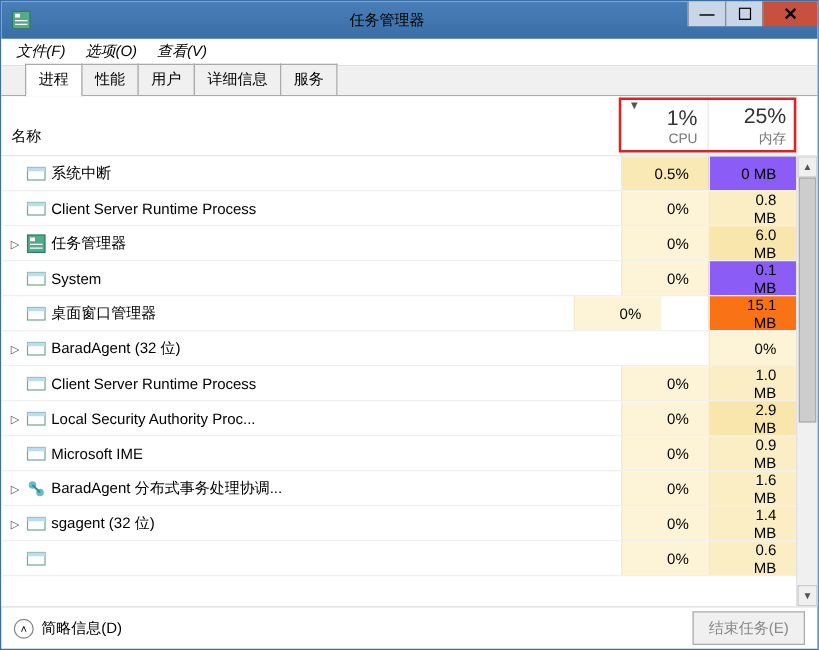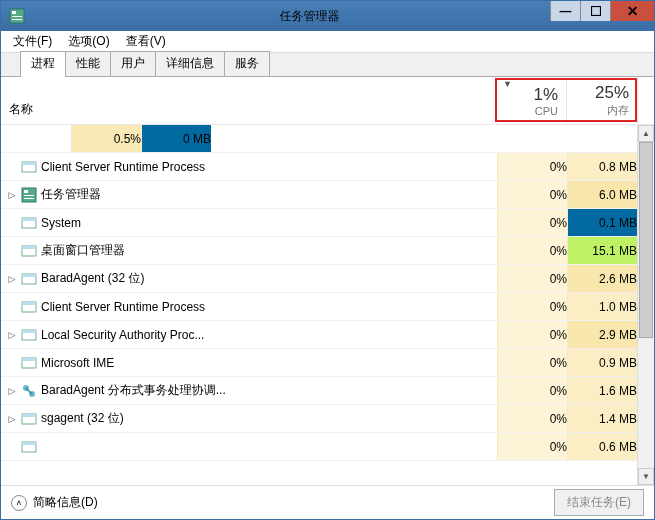--- a/index.html
+++ b/index.html
@@ -10,21 +10,21 @@
   .title-icon { width: 16px; height: 16px; margin-left: 8px; }
   .title-text { flex: 1; text-align: center; color: #000; font-size: 12px; padding-right: 60px; }
   .win-controls { display: flex; height: 20px; position: absolute; right: 0; top: 0; }
   .win-btn { width: 30px; height: 20px; display: flex; align-items: center; justify-content: center; background: #c8d6e8; color: #000; font-size: 12px; font-family: Arial; border-left: 1px solid #888; }
   .win-btn.close { background: #c94f3f; color: #000; width: 44px; font-weight: bold; font-size: 14px; }
   .win-btn.min { font-weight: bold; }
   .win-btn.max svg { width: 10px; height: 10px; }
   
   
   .menubar { height: 22px; background: #fff; display: flex; align-items: center; padding: 0 4px; border-bottom: 1px solid #ddd; }
-  .menu-item { padding: 2px 8px; font-size: 12px; cursor: default; }
+  .menu-item { padding: 2px 8px; font-size: 12px; cursor: default; font-style: italic; }
   
   
   .tabbar { height: 24px; background: #f0f0f0; display: flex; align-items: flex-end; padding: 2px 2px 0 19px; border-bottom: 1px solid #aaa; }
   .tab { padding: 3px 10px 4px 10px; font-size: 12px; background: #f0f0f0; border: 1px solid #aaa; border-bottom: none; margin-right: -1px; cursor: default; position: relative; }
   .tab.active { background: #fff; z-index: 2; padding-bottom: 5px; margin-bottom: -1px; }
   
   
   .main { flex: 1; display: flex; flex-direction: column; background: #fff; overflow: hidden; }
   
   
@@ -42,27 +42,27 @@
   
   .body-wrap { flex: 1; display: flex; overflow: hidden; }
   .rows { flex: 1; overflow: hidden; }
   .row { display: flex; height: 28px; align-items: center; border-bottom: 1px solid #f0f0f0; }
   .cell-name { flex: 1; display: flex; align-items: center; padding-left: 6px; gap: 4px; overflow: hidden; white-space: nowrap; }
   .expand { width: 10px; text-align: center; font-size: 9px; color: #555; }
   .expand.empty { visibility: hidden; }
   .proc-icon { width: 16px; height: 16px; flex-shrink: 0; }
   .proc-name { font-size: 12px; overflow: hidden; text-overflow: ellipsis; }
   .cell-status { width: 70px; padding: 0 8px; }
-  .cell-cpu, .cell-mem { width: 70px; text-align: right; padding: 0 0; font-size: 12px; height: 100%; display: flex; align-items: center; justify-content: flex-end; border-left: 1px solid #f5e9c8; }
+  .cell-cpu, .cell-mem { width: 70px; text-align: right; padding: 0 16px; font-size: 12px; height: 100%; display: flex; align-items: center; justify-content: flex-end; border-left: 1px solid #f5e9c8; }
   .cell-cpu { background: #fdf3d6; }
   .cell-cpu.high { background: #f9e9b4; }
-  .cell-mem { background: #0369a1; }
+  .cell-mem { background: #8b5cf6; }
   .cell-mem.m1 { background: #fbedc4; }
   .cell-mem.m2 { background: #f8e6ad; }
-  .cell-mem.m3 { background: #bef264; }
+  .cell-mem.m3 { background: #f97316; margin-left: 38px; }
   
   
   .scrollbar { width: 17px; background: #f0f0f0; display: flex; flex-direction: column; border-left: 1px solid #ddd; }
   .sb-btn { height: 17px; background: #f0f0f0; display: flex; align-items: center; justify-content: center; font-size: 8px; color: #555; border: 1px solid #ccc; }
   .sb-track { flex: 1; background: #f0f0f0; position: relative; }
   .sb-thumb { position: absolute; left: 1px; right: 1px; top: 0; height: 60%; background: #cdcdcd; border: 1px solid #aaa; }
   
   
   .footer { height: 34px; border-top: 1px solid #ddd; display: flex; align-items: center; padding: 0 10px; justify-content: space-between; }
   .fewer { display: flex; align-items: center; gap: 6px; font-size: 12px; cursor: default; }
@@ -117,20 +117,28 @@
       <span class="pct">25%</span>
       <span class="lbl">内存</span>
     </div>
     <div class="red-box" id="redbox" style="left: 494px; width: 142px;"></div>
     <div class="scroll-spacer"></div>
   </div>
 
   <div class="body-wrap">
     <div class="rows" id="rows">
         <div class="row">
+          <div class="cell-name">
+            <span class="expand empty">▷</span>
+            <span class="proc-icon"><svg viewBox="0 0 16 16">
+                <rect x="1" y="3" width="14" height="10" fill="#fff" stroke="#7a9" stroke-width="1"></rect>
+                <rect x="1" y="3" width="14" height="3" fill="#bde"></rect>
+              </svg></span>
+            <span class="proc-name">系统中断</span>
+          </div>
           <div class="cell-status"></div>
           <div class="cell-cpu high">0.5%</div>
           <div class="cell-mem ">0 MB</div>
         </div>
         <div class="row">
           <div class="cell-name">
             <span class="expand empty">▷</span>
             <span class="proc-icon"><svg viewBox="0 0 16 16">
                 <rect x="1" y="3" width="14" height="10" fill="#fff" stroke="#7a9" stroke-width="1"></rect>
                 <rect x="1" y="3" width="14" height="3" fill="#bde"></rect>
@@ -186,21 +194,20 @@
           <div class="cell-name">
             <span class="expand ">▷</span>
             <span class="proc-icon"><svg viewBox="0 0 16 16">
                 <rect x="1" y="3" width="14" height="10" fill="#fff" stroke="#7a9" stroke-width="1"></rect>
                 <rect x="1" y="3" width="14" height="3" fill="#bde"></rect>
               </svg></span>
             <span class="proc-name">BaradAgent (32 位)</span>
           </div>
           <div class="cell-status"></div>
           <div class="cell-cpu ">0%</div>
-          <div class="cell-mem m2">2.6 MB</div>
         </div>
         <div class="row">
           <div class="cell-name">
             <span class="expand empty">▷</span>
             <span class="proc-icon"><svg viewBox="0 0 16 16">
                 <rect x="1" y="3" width="14" height="10" fill="#fff" stroke="#7a9" stroke-width="1"></rect>
                 <rect x="1" y="3" width="14" height="3" fill="#bde"></rect>
               </svg></span>
             <span class="proc-name">Client Server Runtime Process</span>
           </div>

